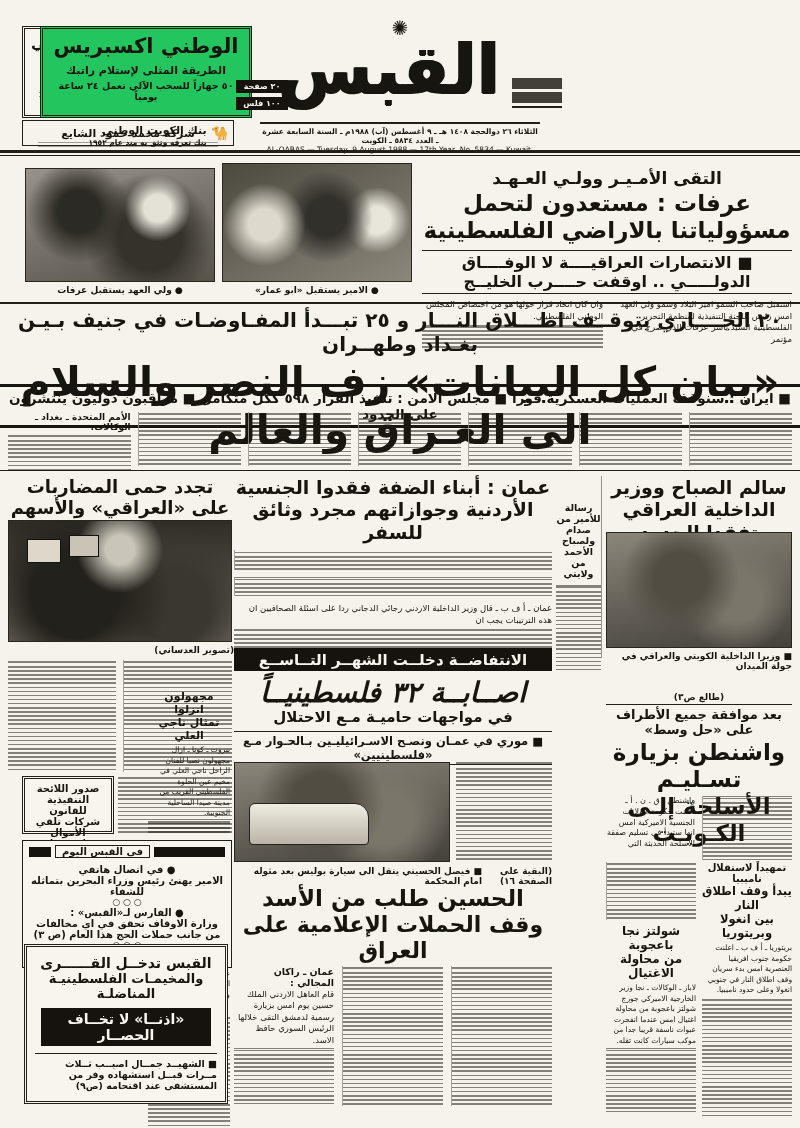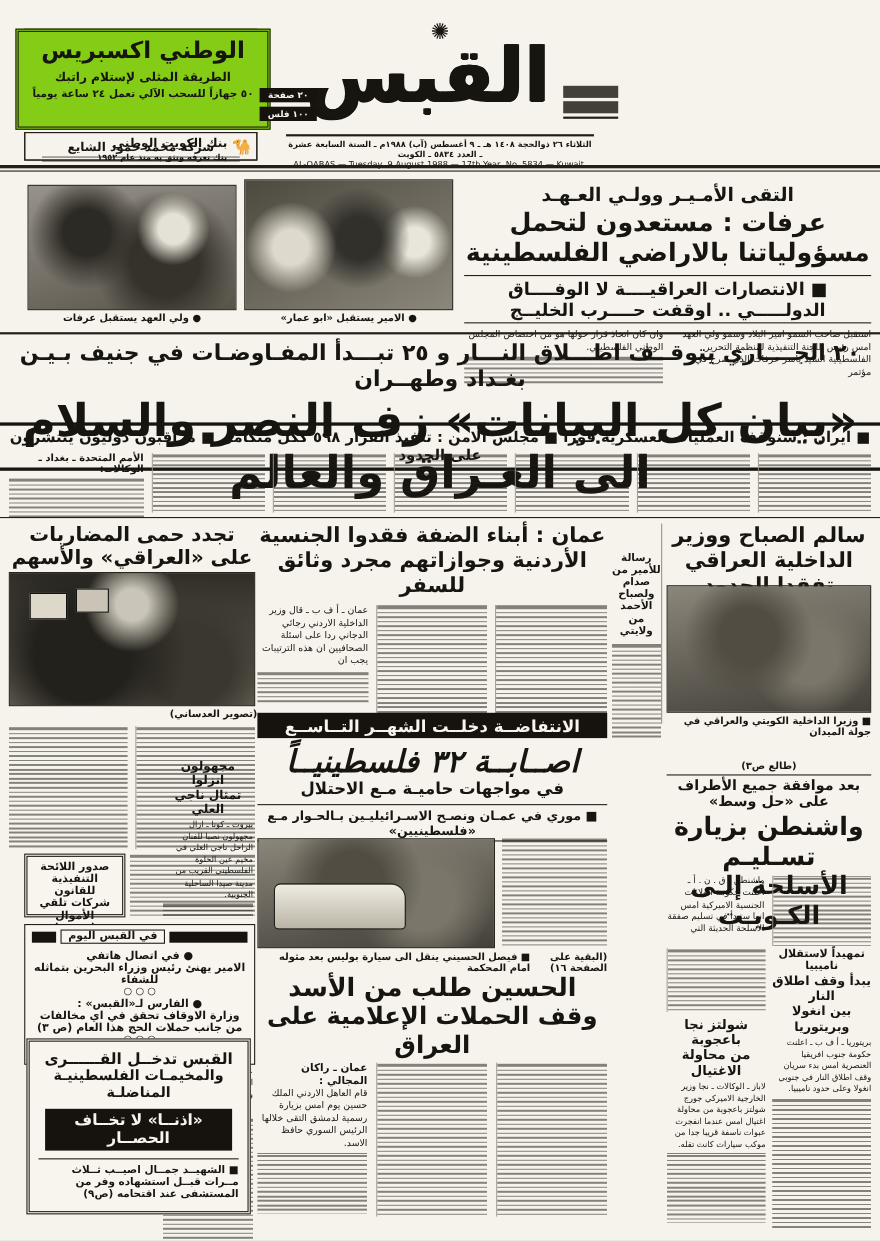--- a/index.html
+++ b/index.html
@@ -44,21 +44,21 @@
     <div class="b" style="font-size:9.5px;margin-top:3px;">إذا أردت إسعاد أطفالك بالسفر...</div>
     <div class="b" style="font-size:9.5px;">فلا تحرمهم متعة الحركة، اشتري لهم</div>
     <div class="b" style="font-size:9.5px;">الأحذية المريحة من بريميجي .</div>
     <div class="gk-l" style="height:6px;margin:3px 8px 0;"></div>
   </div>
   <div class="abs ctr" style="right:566px;top:120px;width:212px;height:26px;border:1px solid #221f18;padding:1px;">
     <span class="b" style="font-size:11px;">شركة محمد حمود الشايع</span>
     <div class="gk-l" style="height:7px;margin:1px 14px 0;"></div>
   </div>
 
-  <div class="abs box2 ctr" style="left:14px;top:26px;width:232px;height:92px;padding:5px 6px;background:#84cc16;">
+  <div class="abs box2 ctr" style="left:40px;top:26px;width:212px;height:92px;padding:5px 6px;background:#22c55e;">
     <div class="b" style="font-size:21px;">الوطني اكسبريس</div>
     <div class="b" style="font-size:11px;margin-top:6px;">الطريقة المثلى لإستلام راتبك</div>
     <div class="b" style="font-size:9.5px;margin-top:3px;">٥٠ جهازاً للسحب الآلي تعمل ٢٤ ساعة يومياً</div>
   </div>
   <div class="abs" style="left:22px;top:120px;width:212px;height:26px;border:1px solid #221f18;padding:2px 4px;display:flex;align-items:center;gap:5px;">
     <span style="font-size:14px;">🐪</span>
     <span>
       <span class="b" style="font-size:11px;">بنك الكويت الوطني</span>
       <span class="b" style="display:block;font-size:7.5px;">بنك تعرفه وتثق به منذ عام ١٩٥٢</span>
     </span>
@@ -140,21 +140,21 @@
   <div class="abs cap" style="right:8px;top:651px;width:186px;">■ وزيرا الداخلية الكويتي والعراقي في جولة الميدان</div>
 
   <div class="abs ctr" style="right:198px;top:476px;width:46px;height:182px;border-right:1px solid #9a958a;padding-top:26px;">
     <div class="b" style="font-size:9.5px;">رسالة للأمير من صدام</div>
     <div class="b" style="font-size:9.5px;">ولصباح الأحمد من ولايتي</div>
     <div class="gk" style="height:88px;margin-top:6px;"></div>
   </div>
 
   <div class="abs" style="right:248px;top:476px;width:318px;">
     <div class="headline ctr" style="font-size:19px;">عمان : أبناء الضفة فقدوا الجنسية الأردنية وجوازاتهم مجرد وثائق للسفر</div>
-    <div style="display:flex;gap:7px;margin-top:7px;height:108px;">
+    <div style="display:flex;gap:7px;margin-top:7px;height:108px;flex-direction:column;">
       <div class="gk colrule" style="flex:1;"></div>
       <div class="gk colrule" style="flex:1;"></div>
       <div style="flex:1;">
         <div style="font-size:8.5px;line-height:1.35;">عمان ـ أ ف ب ـ قال وزير الداخلية الاردني رجائي الدجاني ردا على اسئلة الصحافيين ان هذه الترتيبات يجب ان</div>
         <div class="gk" style="height:30px;margin-top:2px;"></div>
       </div>
     </div>
   </div>
 
   <div class="abs" style="left:8px;top:476px;width:224px;">

